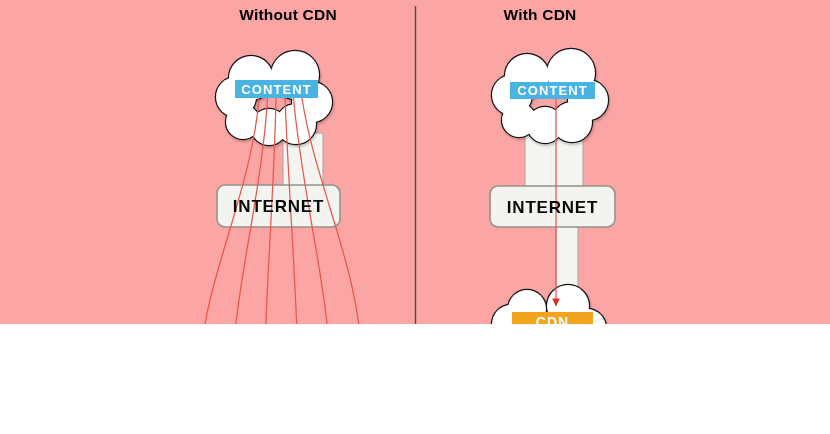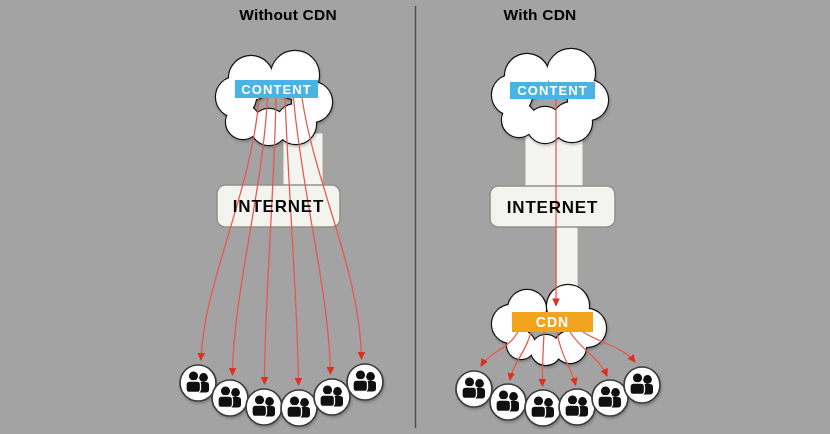--- a/index.html
+++ b/index.html
@@ -1,16 +1,16 @@
 <!DOCTYPE html>
 <html><head>
 <meta charset="utf-8">
 <style>
   html,body{margin:0;padding:0;background:#ffffff;}
-  .stage{position:relative;width:830px;height:434px;overflow:hidden;font-family:"Liberation Sans",sans-serif;background:#a3a3a3;}
+  .stage{position:relative;width:830px;height:324px;overflow:hidden;font-family:"Liberation Sans",sans-serif;background:#fca5a5;}
   svg{display:block;}
   text{font-family:"Liberation Sans",sans-serif;font-weight:bold;}
   .title{font-size:15.5px;fill:#000000;letter-spacing:0.2px;}
   .net-label{font-size:17px;fill:#0a0a0a;letter-spacing:0.8px;}
   .content-label{font-size:13px;fill:#ffffff;letter-spacing:1.1px;}
   .cdn-label{font-size:14px;fill:#ffffff;letter-spacing:1px;}
   .cloud-shadow{filter:drop-shadow(1.5px 2.5px 1.2px rgba(0,0,0,0.20));}
   .users-row{filter:drop-shadow(1.2px 2px 1px rgba(0,0,0,0.22));}
   .cloud-stroke{fill:#ffffff;stroke:#141414;stroke-width:2.4px;}
   .cloud-fill{fill:#ffffff;stroke:none;}

